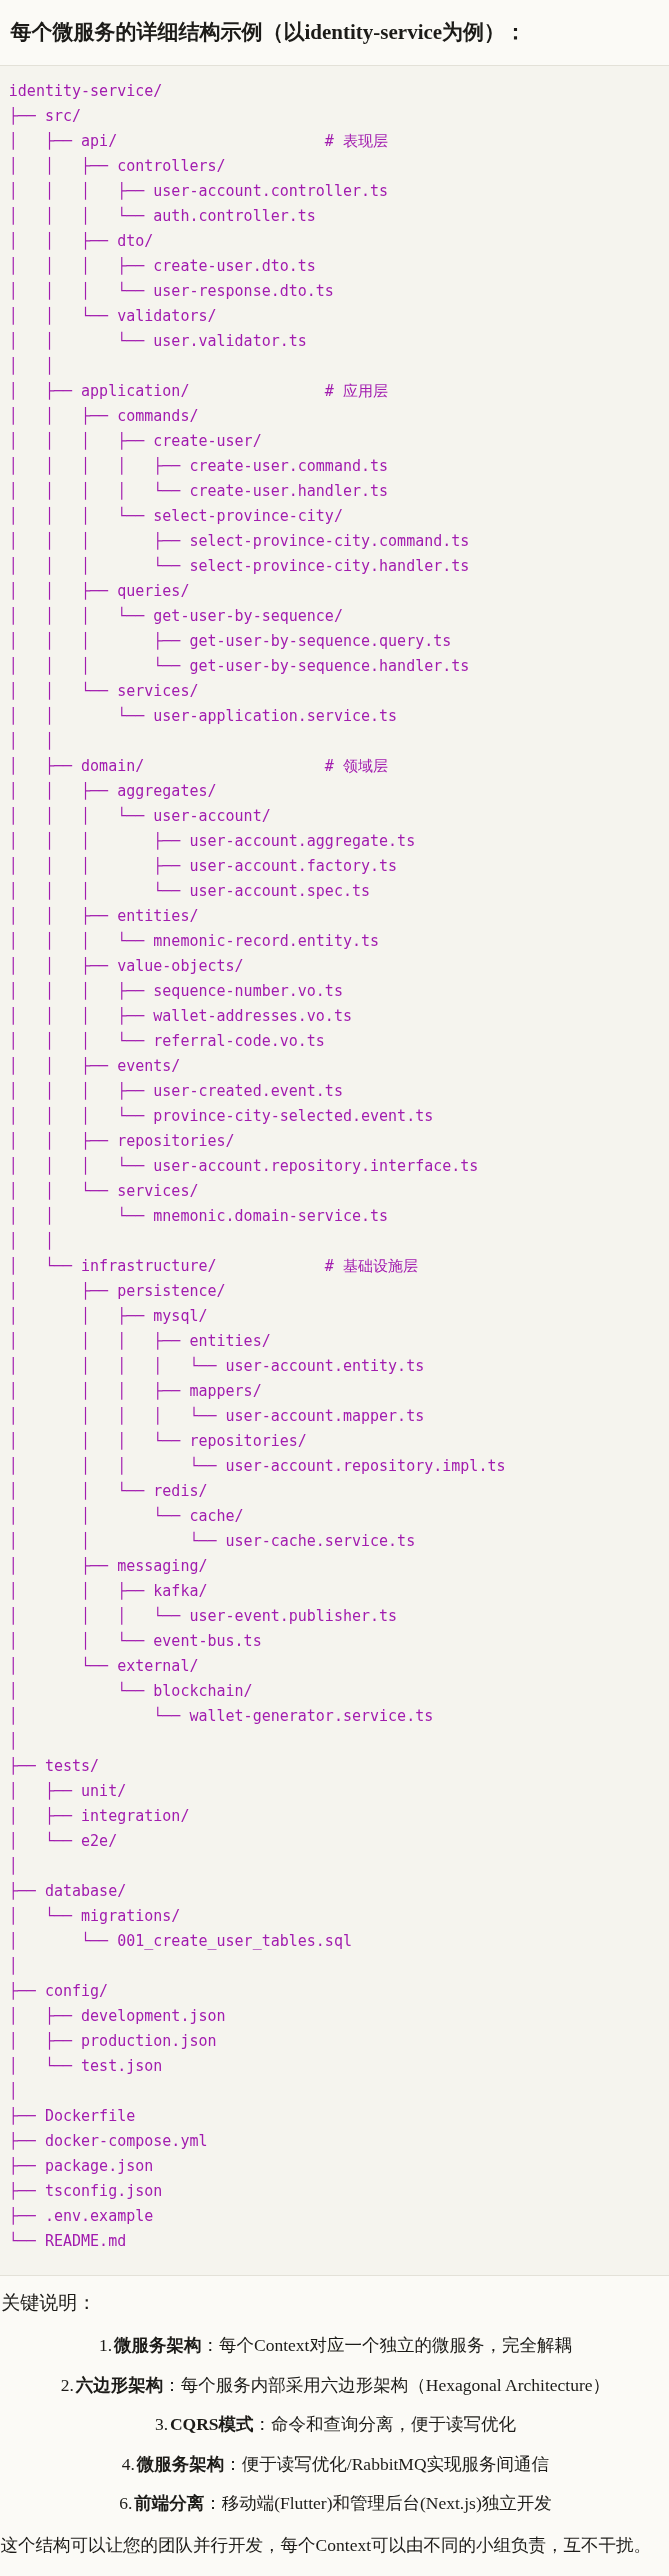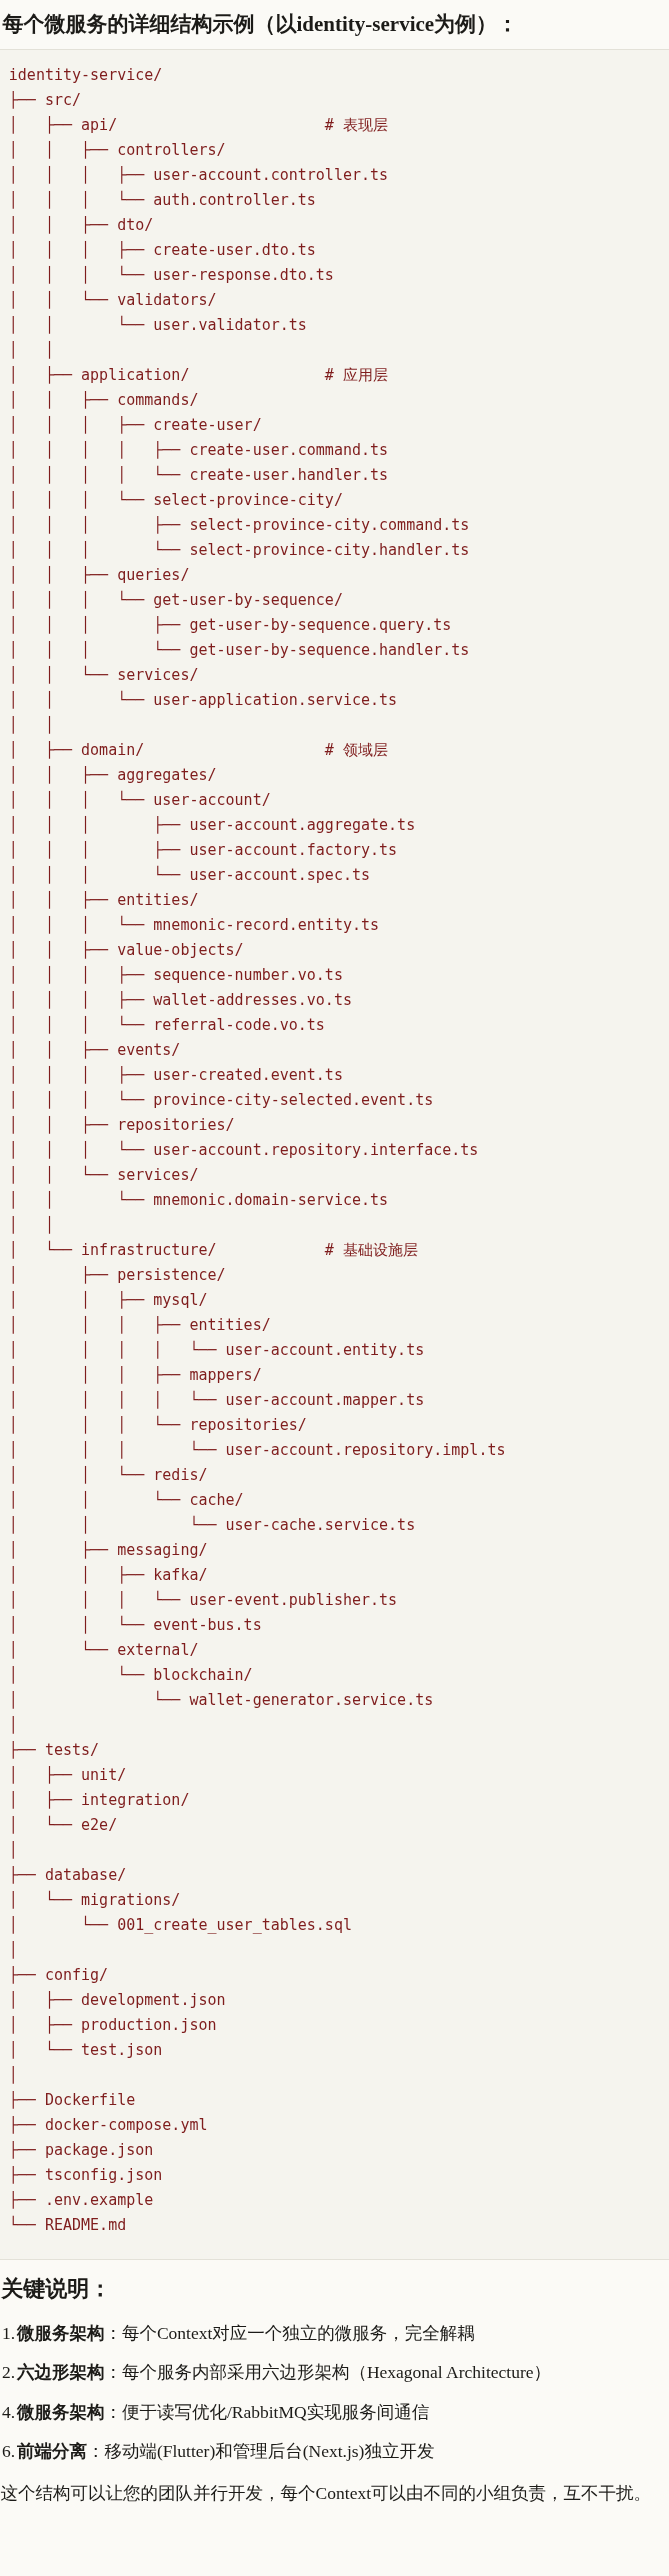--- a/index.html
+++ b/index.html
@@ -13,53 +13,54 @@
   .page {
     width: 669px;
     min-height: 2576px;
     box-sizing: border-box;
     overflow: hidden;
   }
   .title {
     font-size: 21px;
     line-height: 1.3;
     font-weight: 700;
-    margin: 0;
+    margin: 8px;
     padding: 11.3px 3.8px 10px 2.5px;
     letter-spacing: 0;
   }
   .codeblock {
     background: #f5f4ee;
     border-top: 0.6px solid #e3e1d8;
     border-bottom: 0.6px solid #e3e1d8;
     padding: 13.8px 8.8px 21px 8.8px;
   }
   pre.tree {
     margin: 0;
     font-family: "DejaVu Sans Mono", monospace;
     font-size: 15px;
     line-height: 25px;
-    color: #7f1d1d;
+    color: #a21caf;
     white-space: pre;
   }
   .notes-heading {
-    font-size: 22px;
+    font-size: 19px;
     line-height: 1.25;
-    font-weight: 700;
+    font-weight: 400;
     margin: 15px 0 19px 1.3px;
   }
   ol.notes {
     list-style: none;
     margin: 0;
     padding: 0 0 0 1.9px;
   }
   li.note {
     font-size: 17.5px;
     line-height: 22.5px;
     margin: 4px 0 17px 0;
+    text-align: center;
   }
   li.note .num { margin-right: 1.9px; }
   li.note .term { font-weight: 700; }
   .closing {
     font-size: 17.5px;
     line-height: 22.5px;
     margin: 19px 0 0 0;
     padding: 0 0 8.1px 0.6px;
   }
 </style>
@@ -160,20 +161,21 @@
 └── README.md</pre>
   </div>
 
   <h2 class="notes-heading">关键说明：</h2>
 
   <ol class="notes">
   <li class="note"><span class="num">1.</span><strong class="term">微服务架构</strong><span class="desc">：每个Context对应一个独立的微服务，完全解耦</span></li>
 
   <li class="note"><span class="num">2.</span><strong class="term">六边形架构</strong><span class="desc">：每个服务内部采用六边形架构（Hexagonal Architecture）</span></li>
 
+  <li class="note"><span class="num">3.</span><strong class="term">CQRS模式</strong><span class="desc">：命令和查询分离，便于读写优化</span></li>
 
   <li class="note"><span class="num">4.</span><strong class="term">微服务架构</strong><span class="desc">：便于读写优化/RabbitMQ实现服务间通信</span></li>
 
 
   <li class="note"><span class="num">6.</span><strong class="term">前端分离</strong><span class="desc">：移动端(Flutter)和管理后台(Next.js)独立开发</span></li>
 </ol>
 
   <p class="closing">这个结构可以让您的团队并行开发，每个Context可以由不同的小组负责，互不干扰。</p>
 
 </div>

